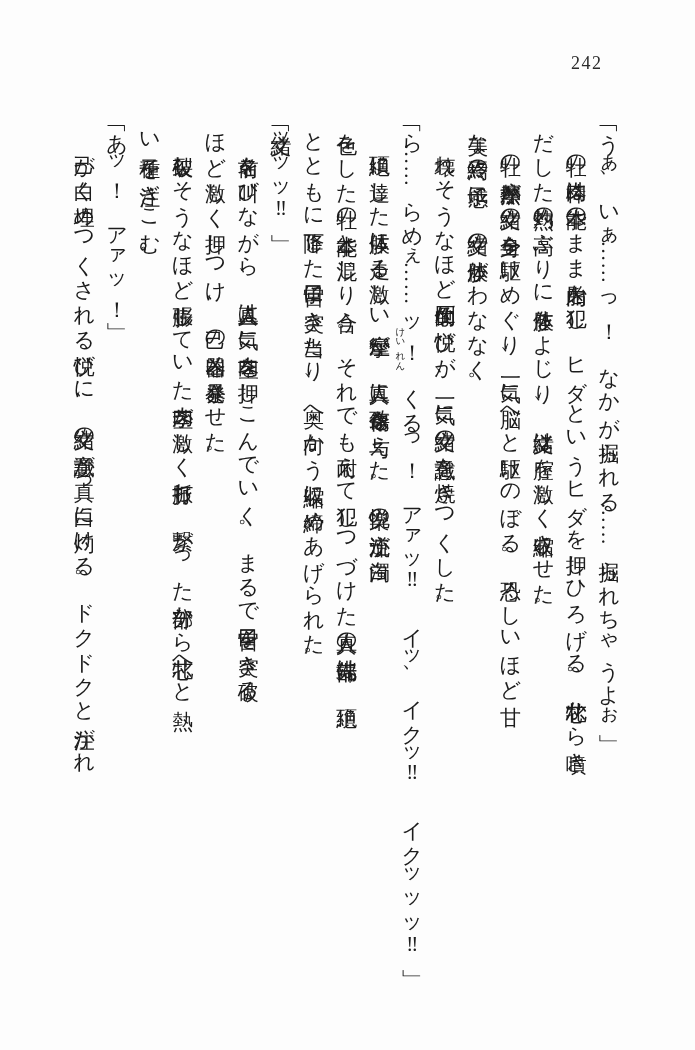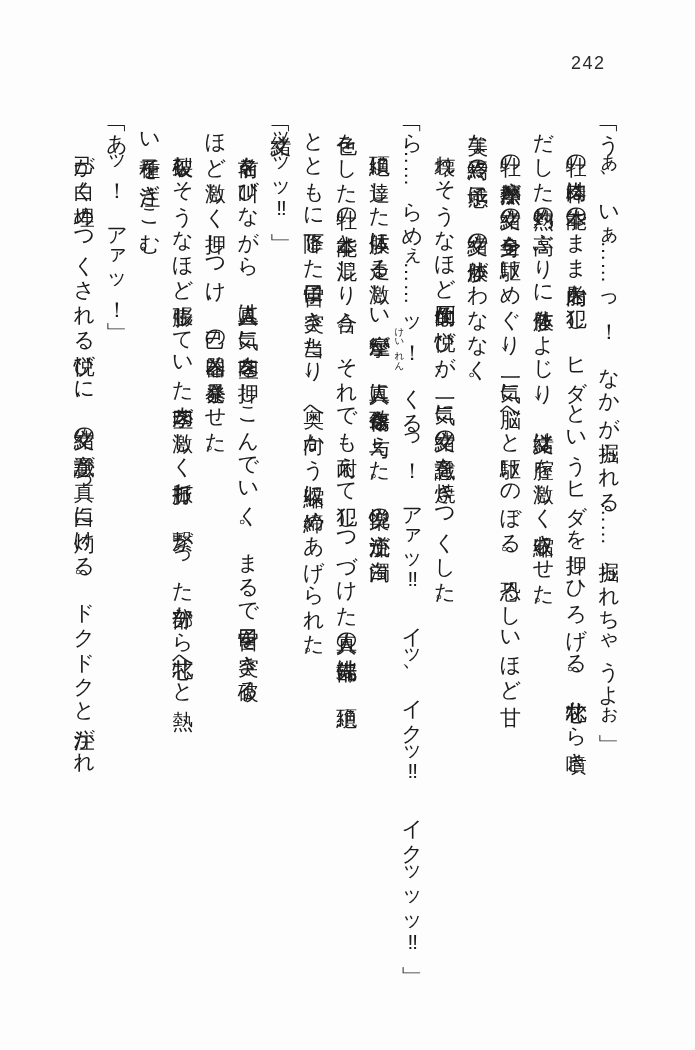--- a/index.html
+++ b/index.html
@@ -8,21 +8,21 @@
     width: 695px;
     height: 1050px;
     background: #fdfdfd;
   }
   .page {
     position: relative;
     width: 695px;
     height: 1050px;
     background: #fdfdfd;
     overflow: hidden;
-    font-family: Liberation Sans, sans-serif;
+    font-family: Liberation Serif, serif;
     color: #1c1c1c;
   }
   .pagenum {
     position: absolute;
     top: 53px;
     left: 571px;
     font-size: 18px;
     letter-spacing: 1.5px;
     color: #2b2b2b;
   }

